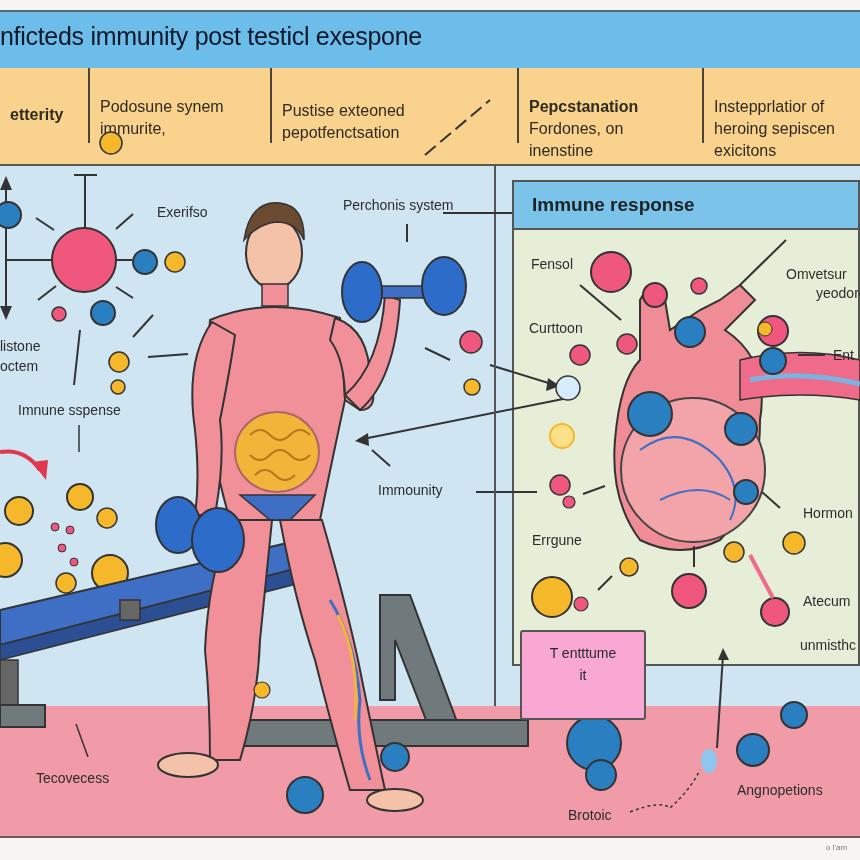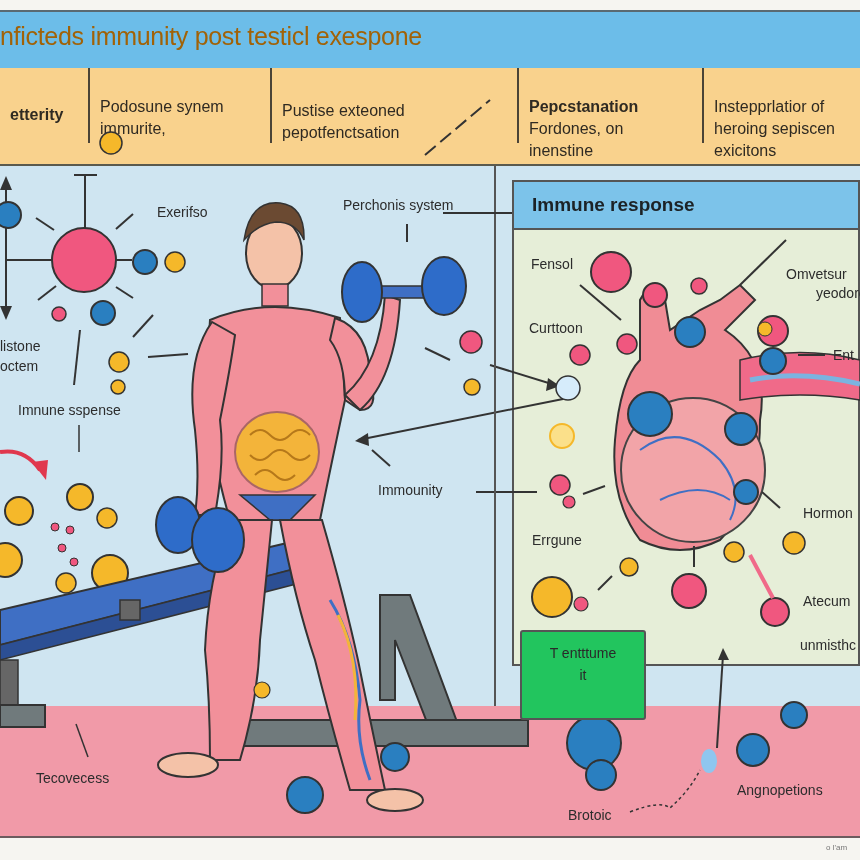--- a/index.html
+++ b/index.html
@@ -1,29 +1,29 @@
 <!DOCTYPE html>
 <html><head>
 <meta charset="utf-8">
 <style>
   html,body{margin:0;padding:0;}
   body{width:860px;height:860px;position:relative;overflow:hidden;background:#f6f5f1;font-family:"Liberation Sans",sans-serif;color:#2a2a2a;}
   .abs{position:absolute;}
   .titlebar{left:0;top:10px;width:860px;height:56px;background:#6cbde9;border-top:2px solid #5a6a72;border-bottom:2px solid #5a6a72;}
-  .title{left:0;top:22px;font-size:25px;color:#a16207;white-space:nowrap;letter-spacing:-0.3px;}
+  .title{left:0;top:22px;font-size:25px;color:#0f172a;white-space:nowrap;letter-spacing:-0.3px;}
   .header-row{left:0;top:68px;width:860px;height:96px;background:#f9d28d;border-bottom:2px solid #5a5a4e;}
   .hcell{top:68px;height:75px;border-left:2px solid #4b4437;box-sizing:border-box;padding:28px 10px;font-size:16px;line-height:22px;color:#2f2a22;}
   .scene{left:0;top:166px;width:860px;height:540px;background:#cfe5f1;}
   .floor{left:0;top:706px;width:860px;height:130px;background:#f19aa8;border-bottom:2px solid #6c5b5e;}
   .bottom-strip{left:0;top:838px;width:860px;height:22px;background:#f6f5f1;}
   .panel{left:512px;top:180px;width:348px;height:486px;background:#e6eed8;border:2px solid #555;box-sizing:border-box;}
   .panel-head{left:512px;top:180px;width:348px;height:50px;background:#7cc3ea;border:2px solid #555;box-sizing:border-box;}
   .panel-title{left:532px;top:194px;font-size:19px;color:#1c2226;font-weight:bold;}
   .lbl{font-size:14px;color:#2c2c2c;white-space:nowrap;}
-  .note-box{left:520px;top:630px;width:126px;height:90px;background:#22c55e;border:2px solid #555;box-sizing:border-box;border-radius:3px;text-align:center;padding-top:10px;font-size:14px;line-height:22px;}
+  .note-box{left:520px;top:630px;width:126px;height:90px;background:#f9a8d4;border:2px solid #555;box-sizing:border-box;border-radius:3px;text-align:center;padding-top:10px;font-size:14px;line-height:22px;}
   svg{position:absolute;left:0;top:0;}
   .credit{left:826px;top:843px;font-size:8px;color:#777;}
 </style>
 </head>
 <body>
 
 <div class="abs titlebar"></div>
 <div class="abs title">nficteds immunity post testicl exespone</div>
 
 <div class="abs header-row"></div>

